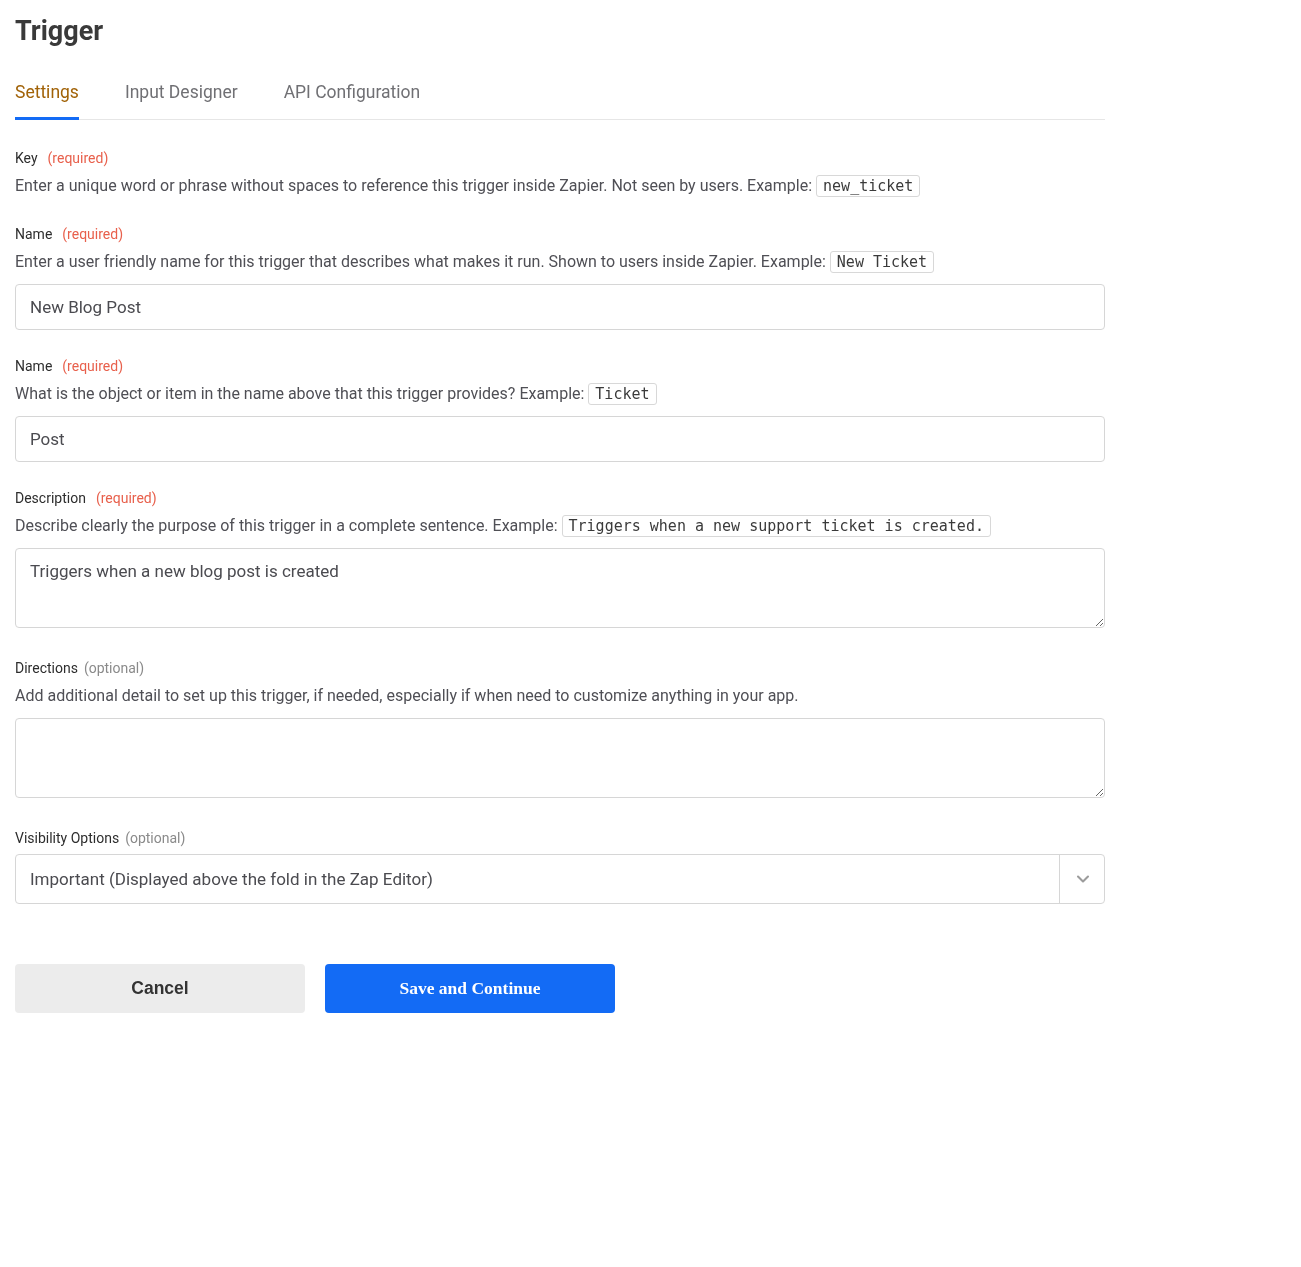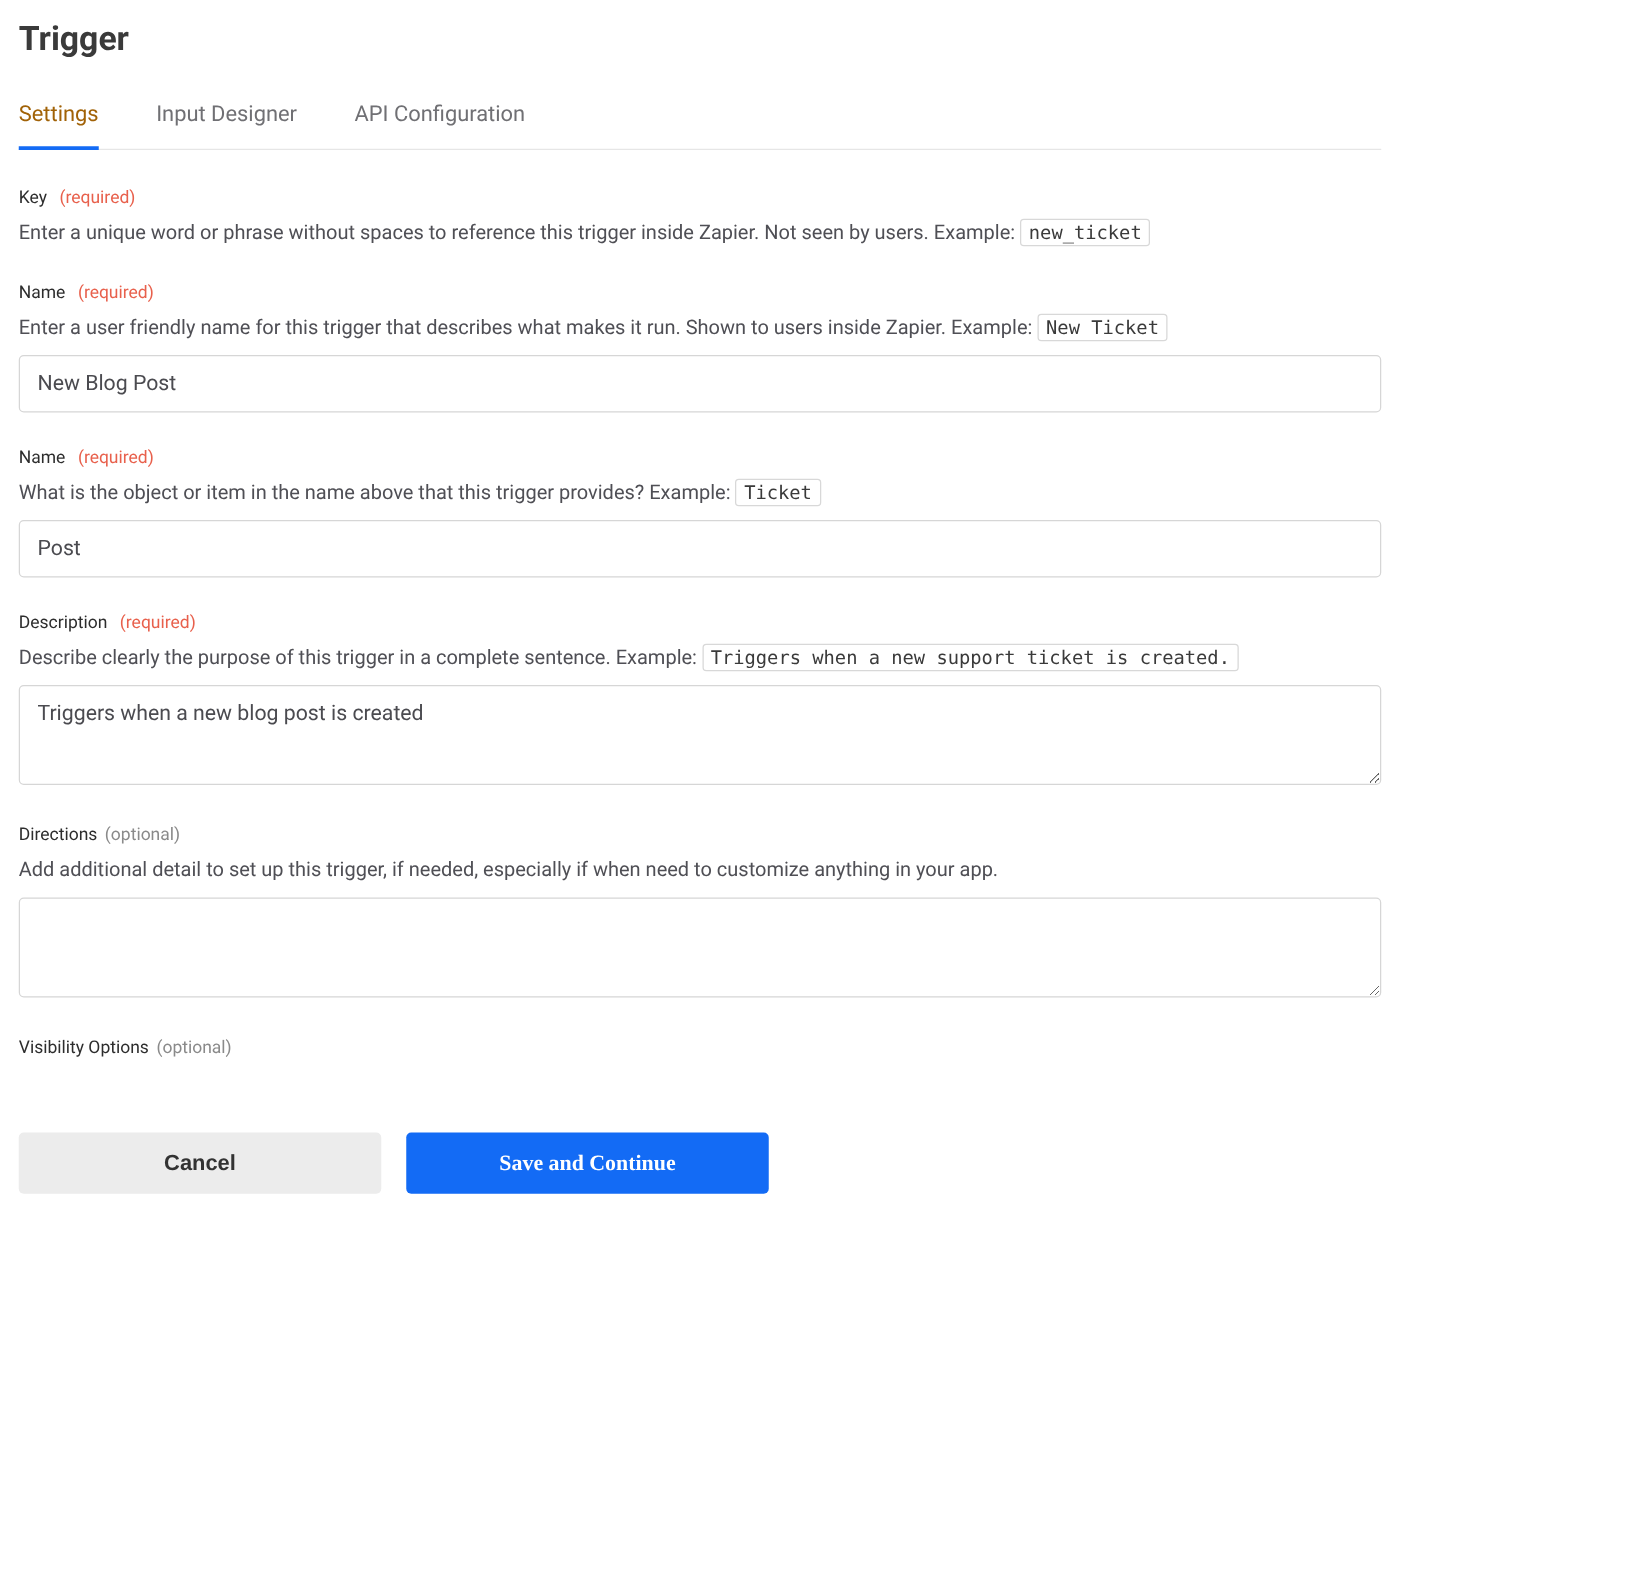--- a/index.html
+++ b/index.html
@@ -155,18 +155,28 @@
   </div>
   <div class="helper-text">Add additional detail to set up this trigger, if needed, especially if when need to customize anything in your app.</div>
   <textarea class="text-area" style=""></textarea>
 </div>
 
 <div class="field-group">
   <div class="field-label-row">
     <span class="field-label">Visibility Options</span>
     <span class="badge-optional">(optional)</span>
   </div>
+  <div class="select-wrap">
+    <div class="select-input">
+      <span>Important (Displayed above the fold in the Zap Editor)</span>
+    </div>
+    <div class="chevron-box">
+      <svg viewBox="0 0 24 24" fill="none" stroke="currentColor" stroke-width="2.5" stroke-linecap="round" stroke-linejoin="round">
+          <polyline points="6 9 12 15 18 9"></polyline>
+        </svg>
+    </div>
+  </div>
 </div>
 
 <div class="button-row">
   <button class="btn btn-cancel">Cancel</button>
   <button class="btn btn-primary">Save and Continue</button>
 </div>
 
 </body></html>

